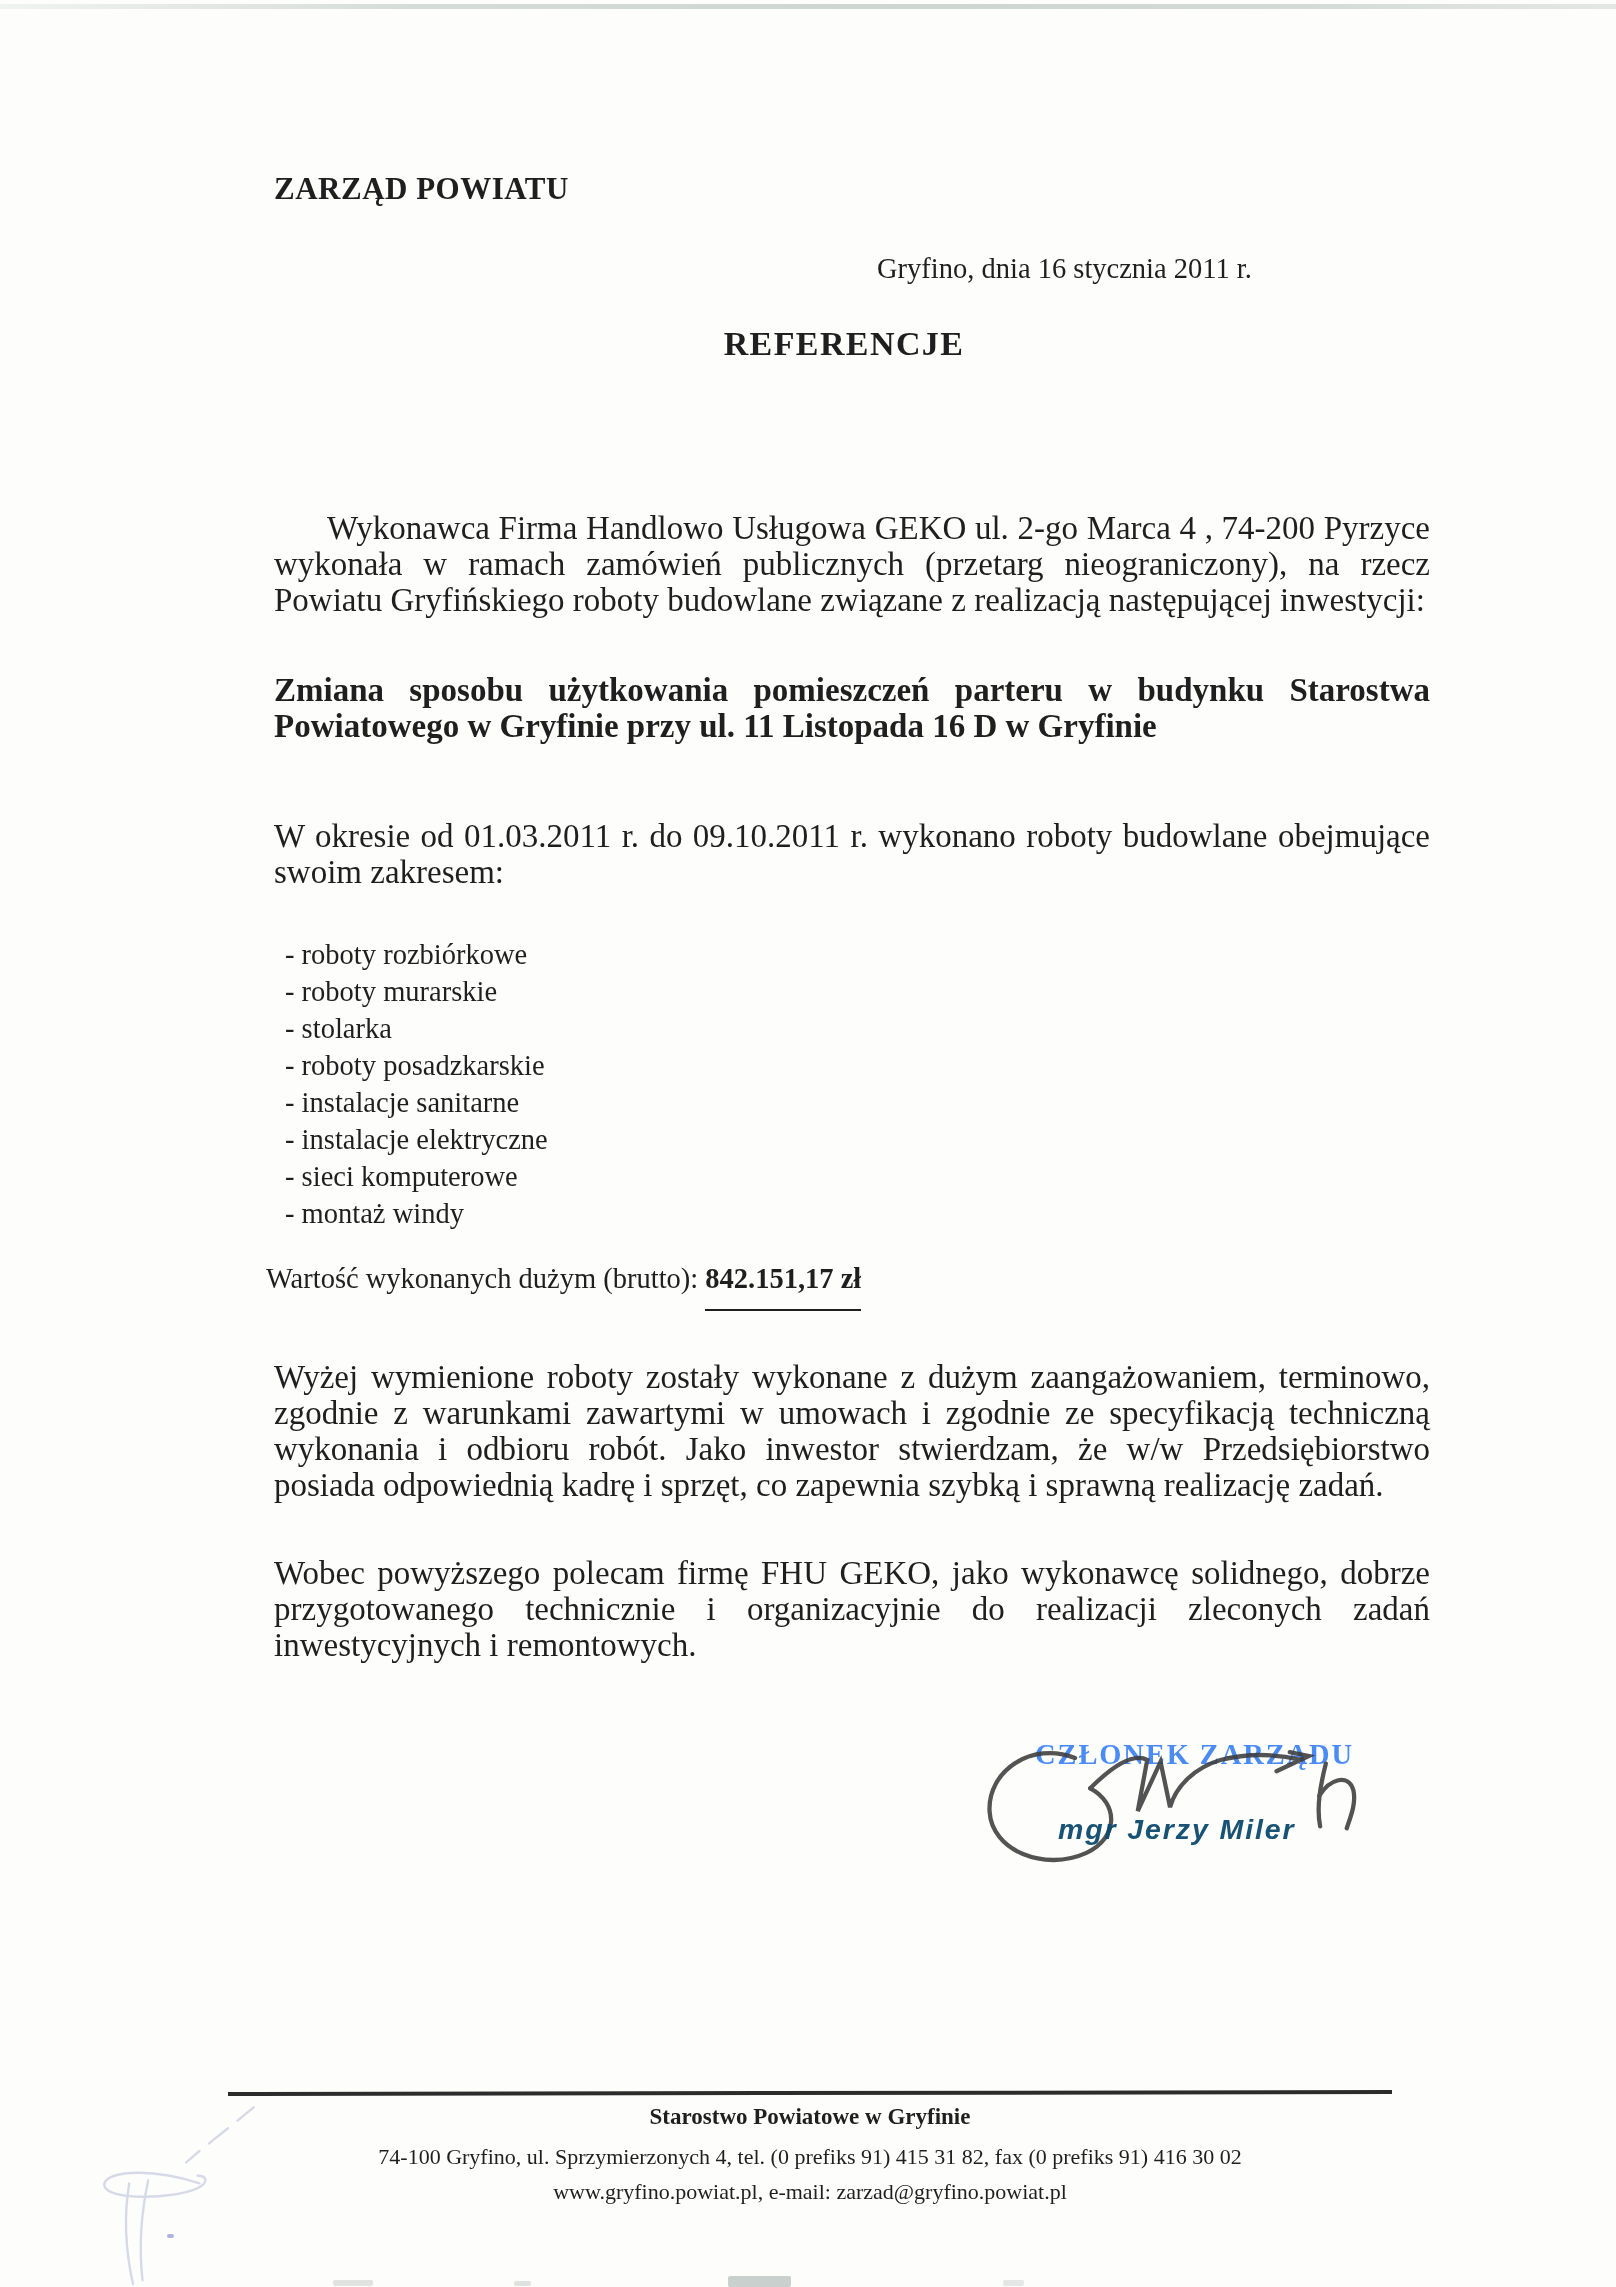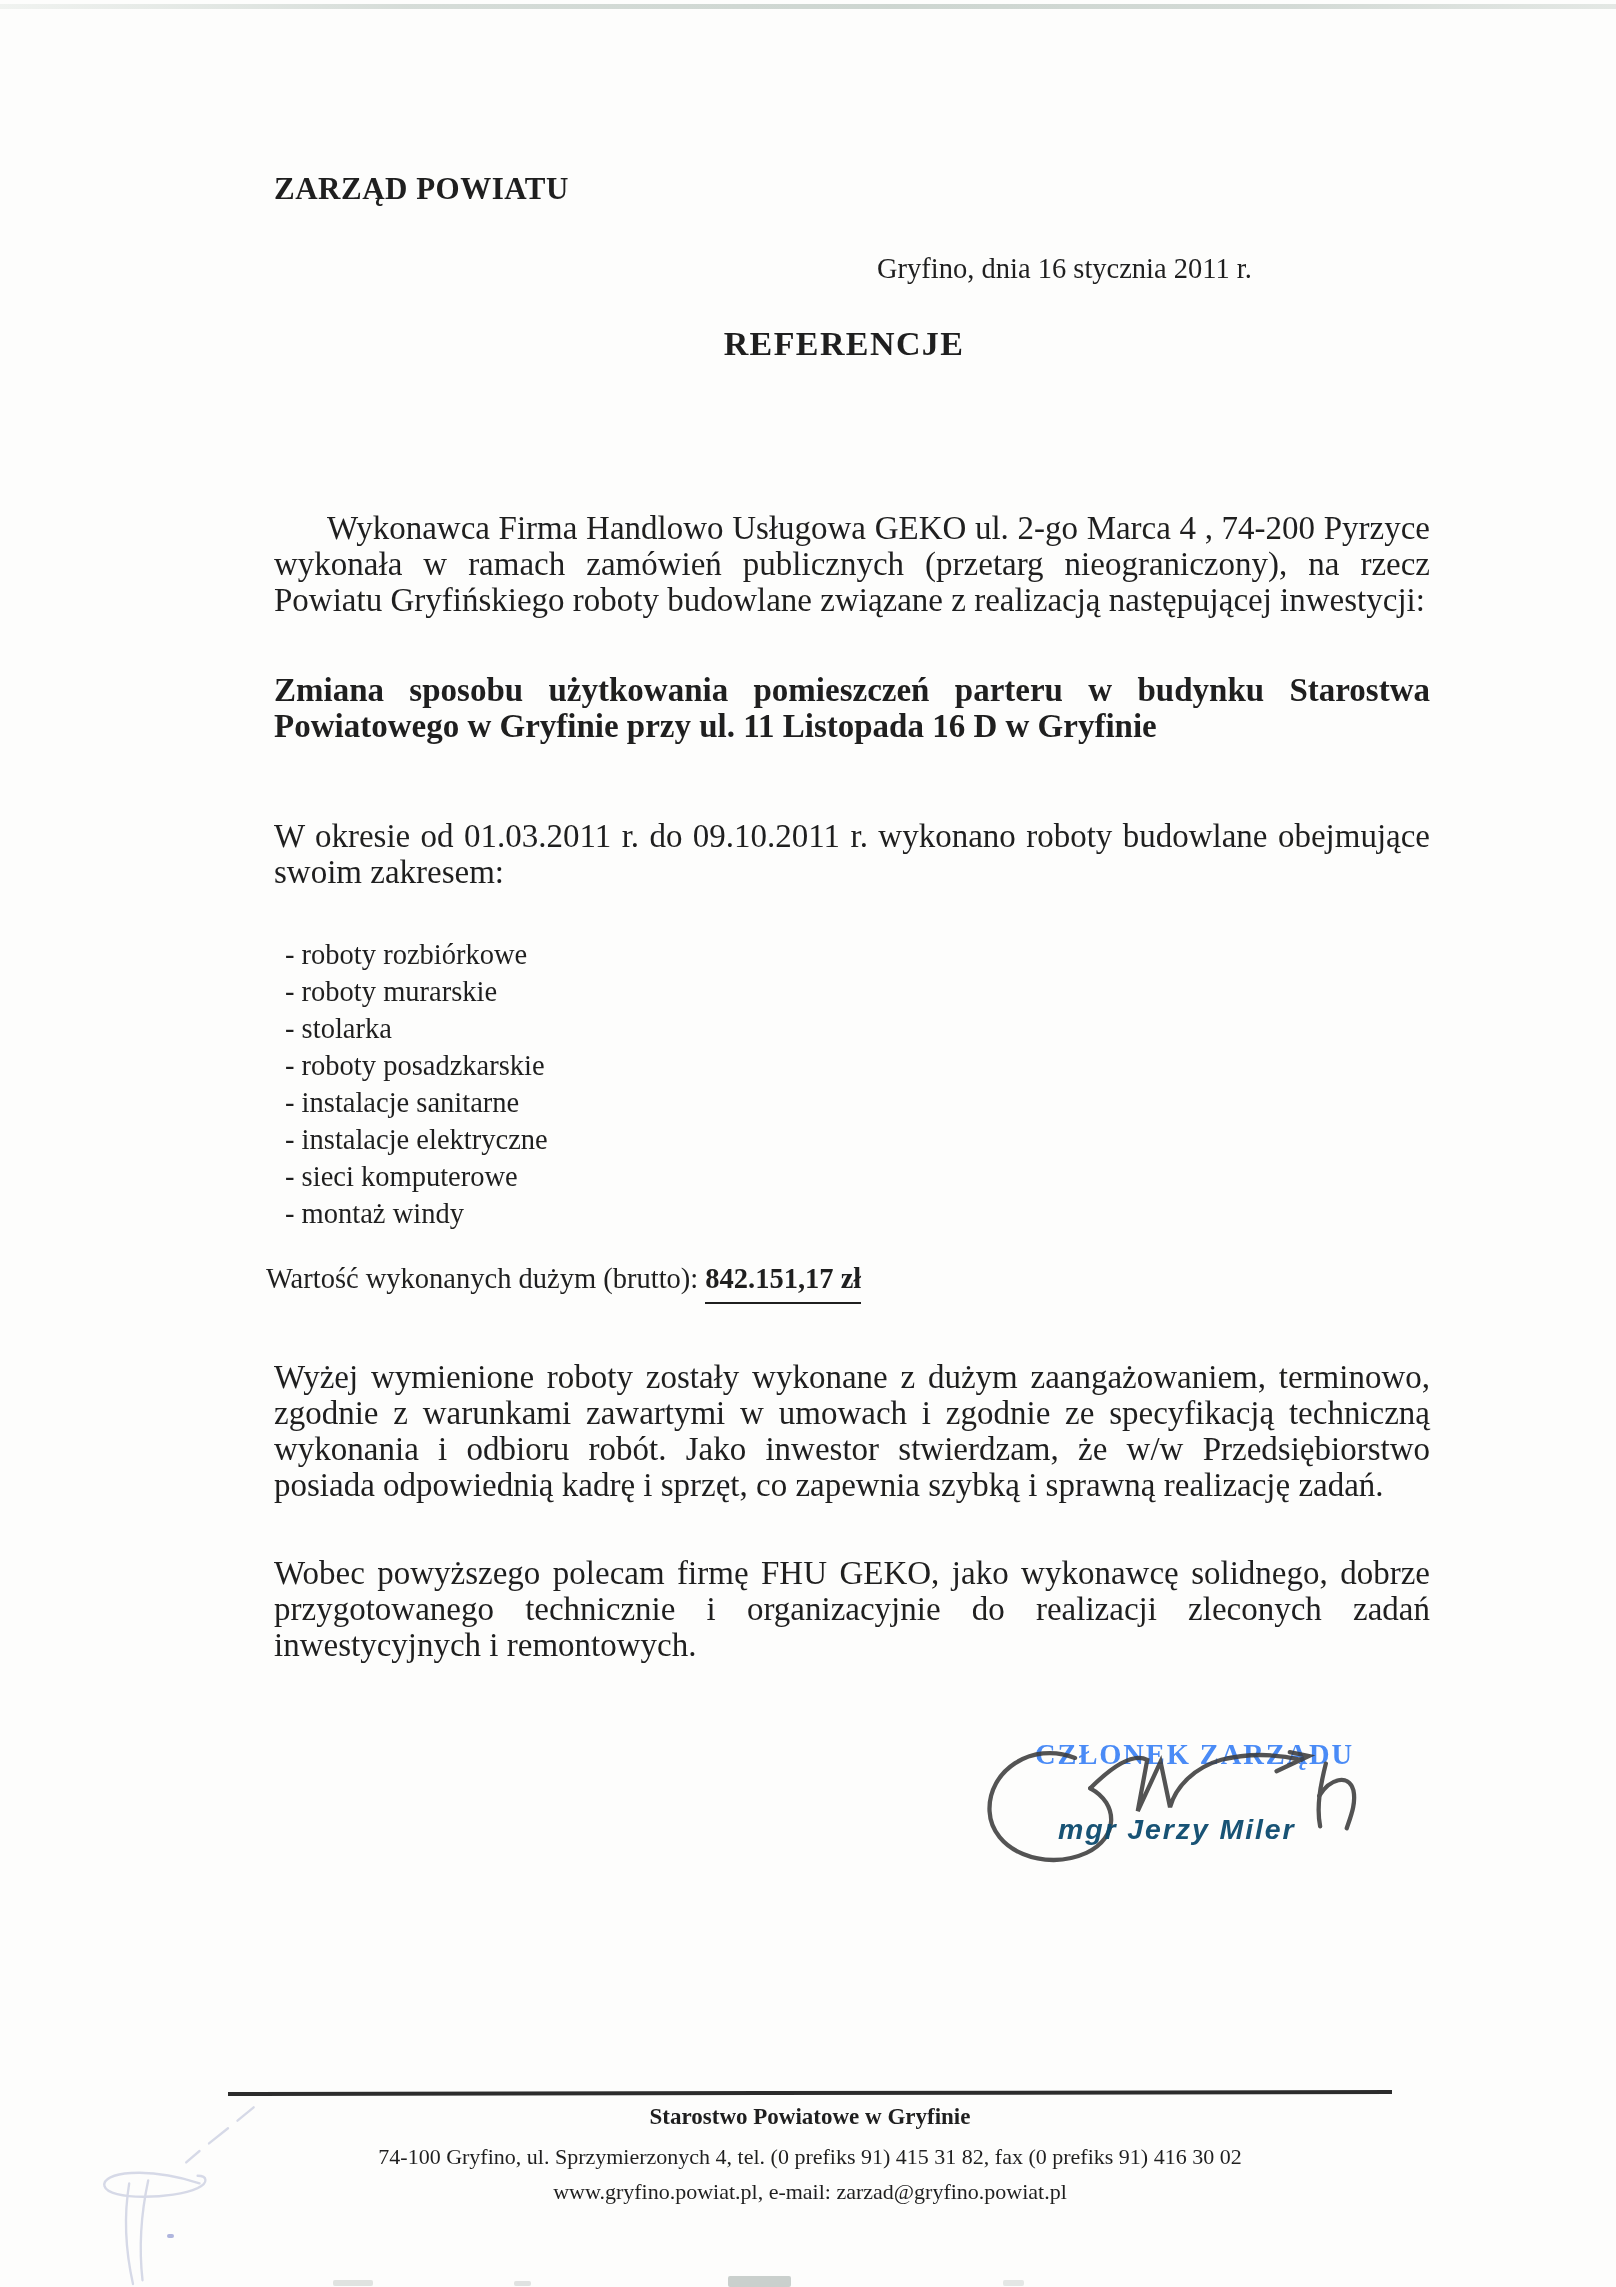--- a/index.html
+++ b/index.html
@@ -15,21 +15,21 @@
   }
   .org{left:274px;top:171px;font-size:31px;font-weight:bold;letter-spacing:0.5px;}
   .date{left:877px;top:236px;font-size:28.5px;margin-top:17px;}
   .title{left:266px;top:325px;width:1156px;text-align:center;font-size:34px;font-weight:bold;letter-spacing:1.4px;}
   .para{left:266px;width:1156px;font-size:33px;line-height:36px;text-align:justify;margin:8px;}
   .indent{text-indent:53px;}
   .bold{font-weight:bold;}
   .worklist{left:285px;top:936px;width:856px;font-size:28.5px;line-height:37px;}
   .work-item{white-space:nowrap;}
   .value-line{left:266px;top:1263px;width:1156px;font-size:28.5px;}
-  .value-amount{font-weight:bold;border-bottom:2.9px solid #1f1f1f;padding-bottom:8px;}
+  .value-amount{font-weight:bold;border-bottom:2.9px solid #1f1f1f;padding-bottom:15px;}
   .stamp-title{left:1035px;top:1739px;font-size:28.5px;font-weight:bold;letter-spacing:1.9px;color:#3b82f6;opacity:.92;}
   .stamp-name{left:1058px;top:1813px;font-size:28.5px;font-style:italic;font-weight:bold;letter-spacing:1.9px;color:#0c4a6e;opacity:.95;font-family:"Liberation Sans",sans-serif;}
   .sig-svg{left:976px;top:1737px;}
   .footer-rule{left:228px;top:2091px;width:1164px;height:3.8px;background:#2c2c2c;transform:rotate(-.1deg);}
   .footer-org{left:228px;top:2104px;width:1164px;text-align:center;font-size:23px;font-weight:bold;}
   .footer-line{left:228px;width:1164px;text-align:center;font-size:22px;}
   .footer-address{top:2144px;}
   .footer-web{top:2179px;}
   .artifact-svg{left:57px;top:2092px;}
   .smudge{position:absolute;border-radius:1.9px;}

